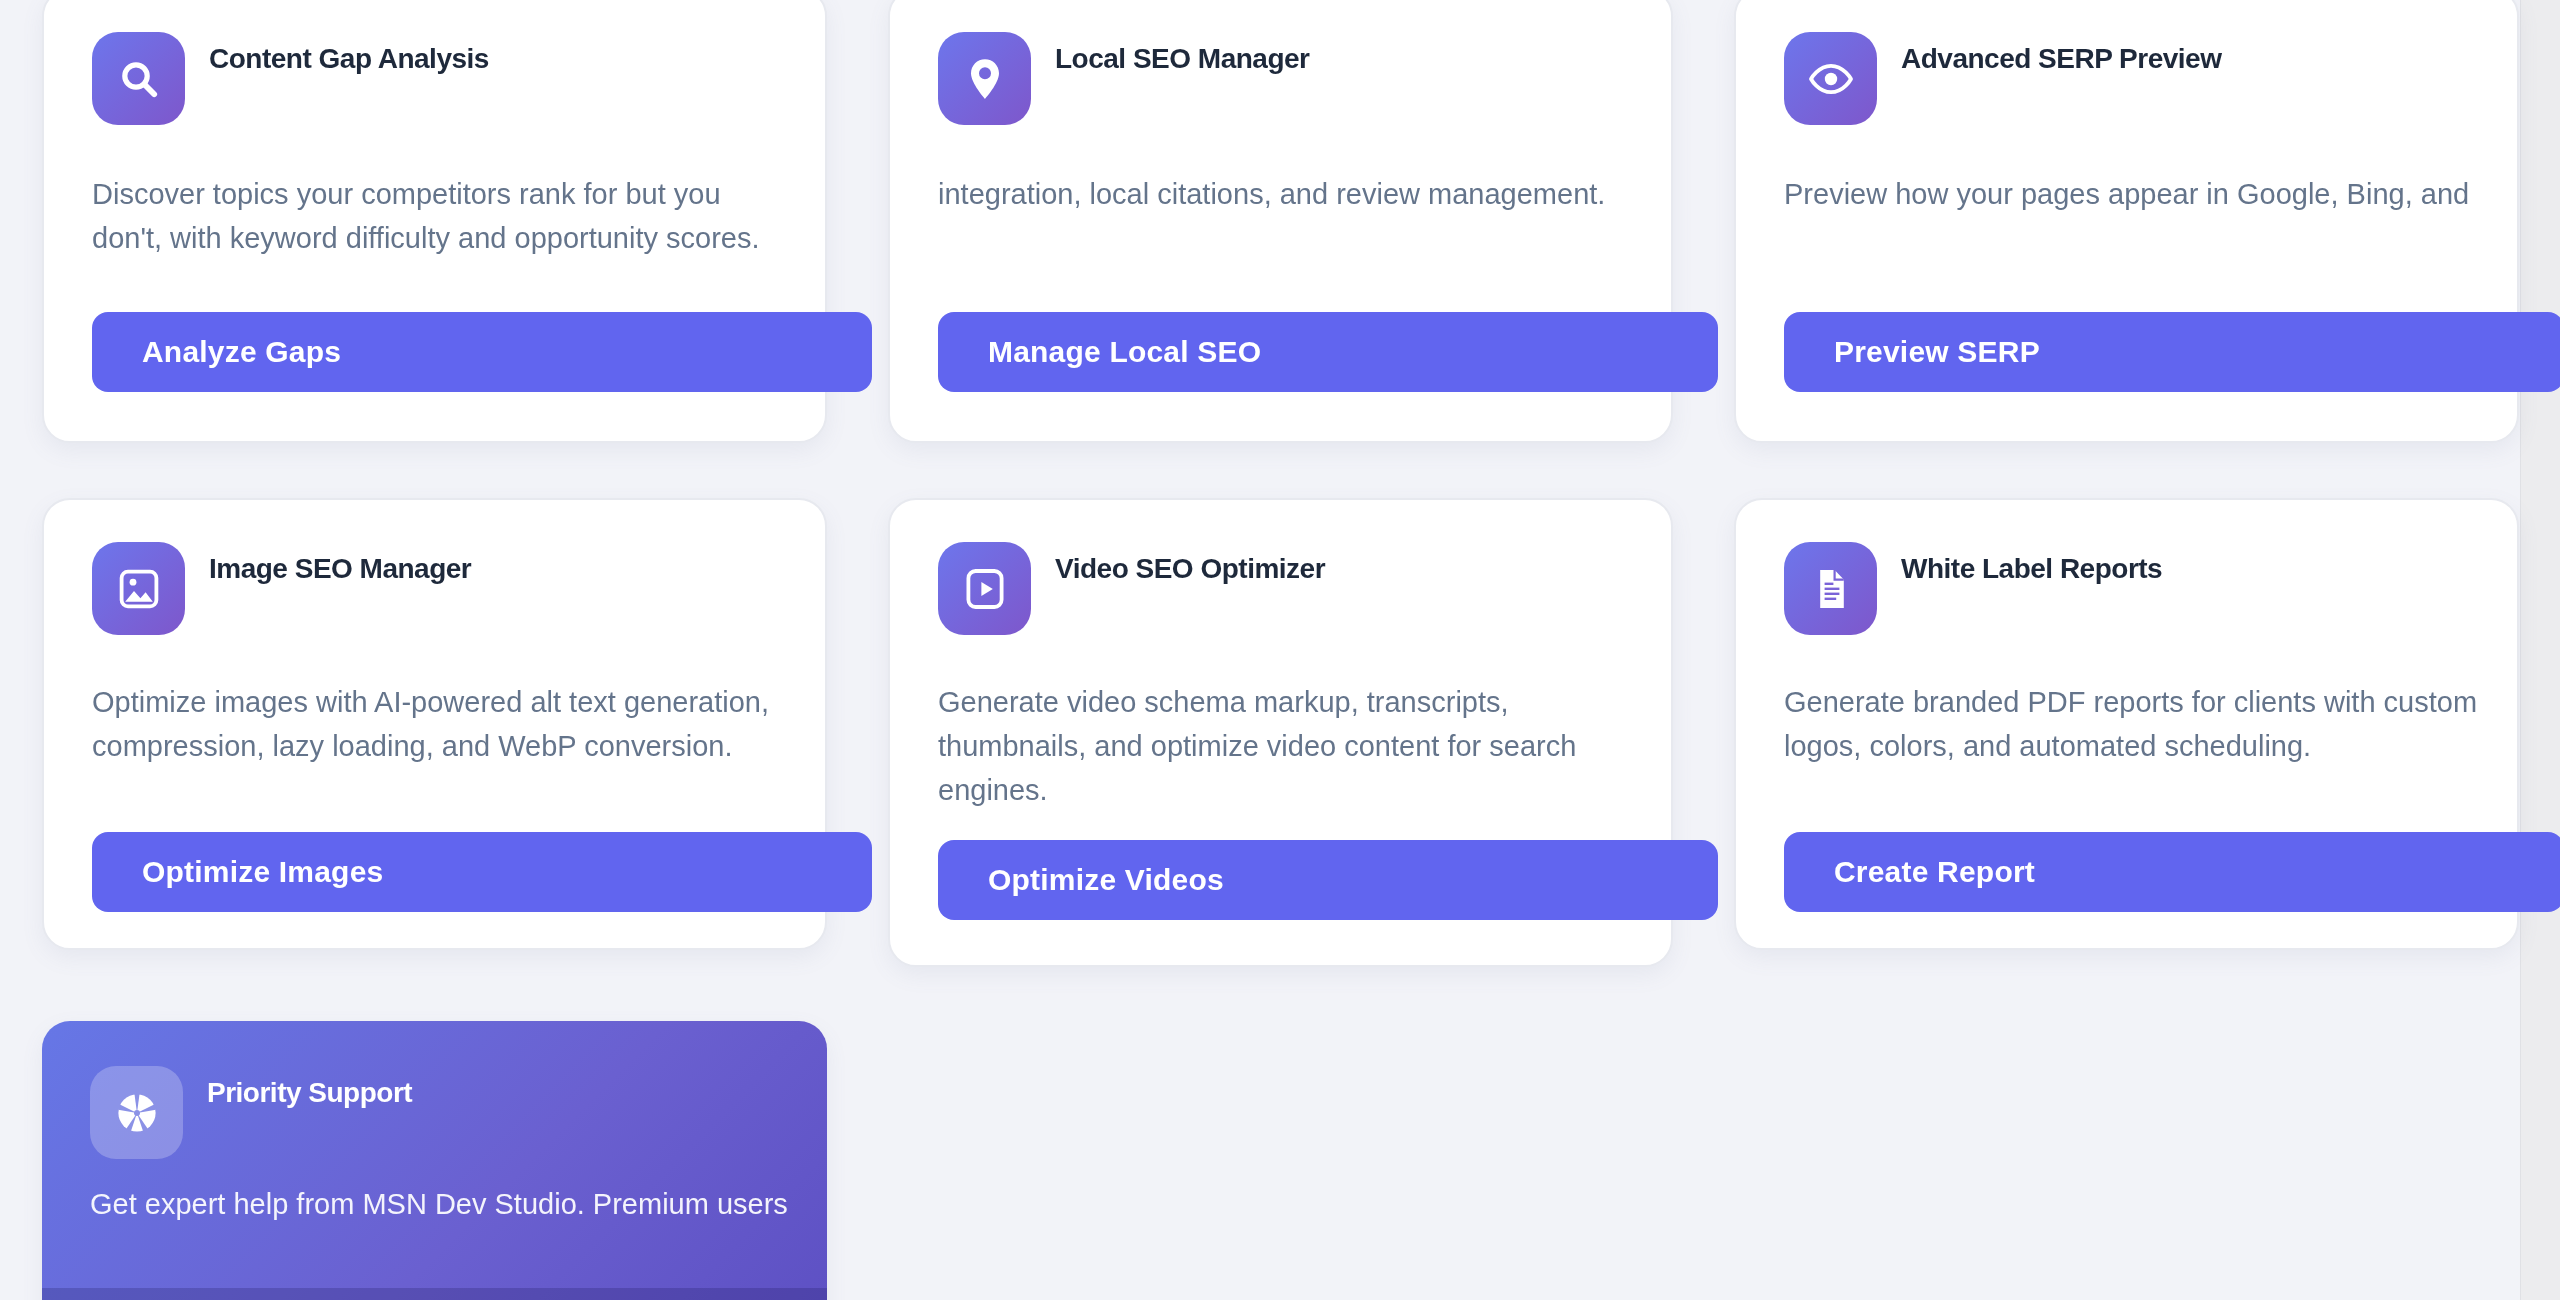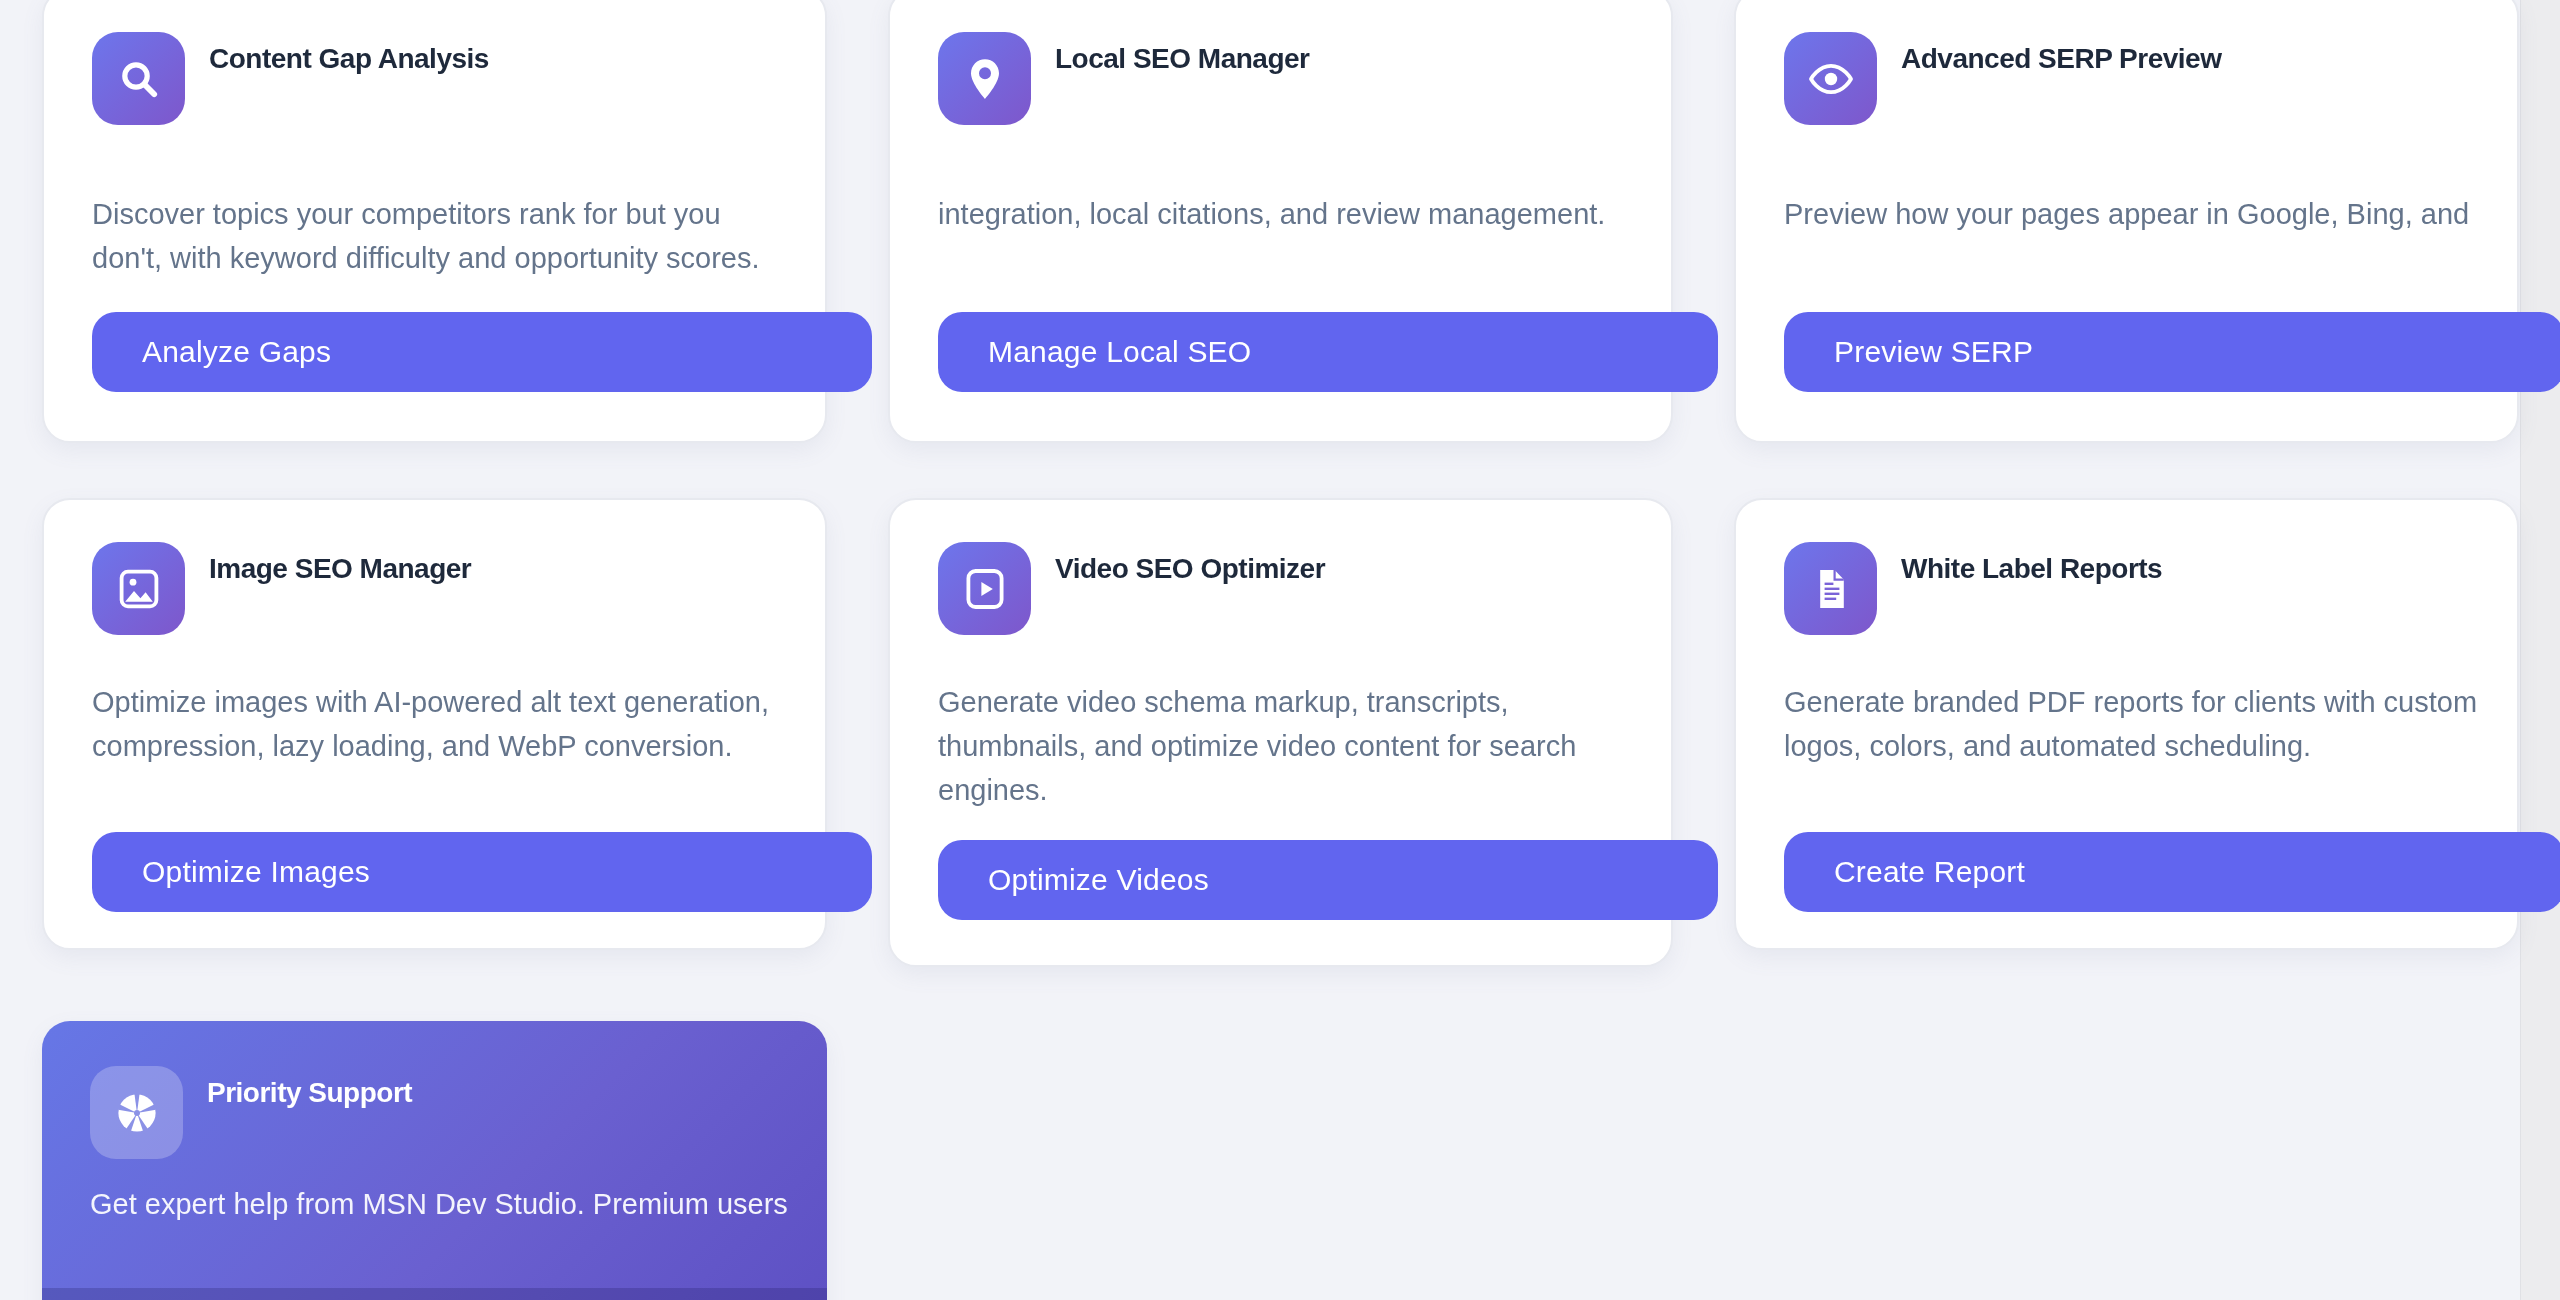--- a/index.html
+++ b/index.html
@@ -47,30 +47,30 @@
     position:absolute;left:165px;top:44px;
     font-size:28px;line-height:50px;font-weight:700;
     color:#1e293b;letter-spacing:-0.5px;white-space:nowrap;
   }
   .c7 .card-title{color:#ffffff;top:47px;}
 
   .desc{
     position:absolute;left:48px;width:700px;
     font-size:29px;line-height:44px;font-weight:400;color:#64748b;
   }
-  .c1 .desc,.c2 .desc,.c3 .desc{top:182px;margin-top:20px;}
+  .c1 .desc,.c2 .desc,.c3 .desc{top:182px;}
   .c4 .desc,.c5 .desc,.c6 .desc{top:180px;}
   .c7 .desc{top:161px;color:rgba(255,255,255,0.93);line-height:45px;}
   .desc div{white-space:nowrap;}
 
   .btn{
     position:absolute;left:48px;width:780px;height:80px;
-    background:#6165ef;border:none;border-radius:24px;
+    background:#6165ef;border:none;border-radius:16px;
     color:#ffffff;font-family:"Liberation Sans", sans-serif;
-    font-size:30px;font-weight:400;letter-spacing:0.2px;
+    font-size:30px;font-weight:700;letter-spacing:0.2px;
     text-align:left;padding:0 0 0 50px;box-sizing:border-box;
     line-height:80px;cursor:pointer;z-index:2;
   }
   .c1 .btn,.c2 .btn,.c3 .btn{top:322px;}
   .c4 .btn,.c6 .btn{top:332px;}
   .c5 .btn{top:340px;}
 
   .bottom-band{
     position:absolute;left:0;right:0;top:267px;height:200px;
     background:rgba(25,16,80,0.22);

